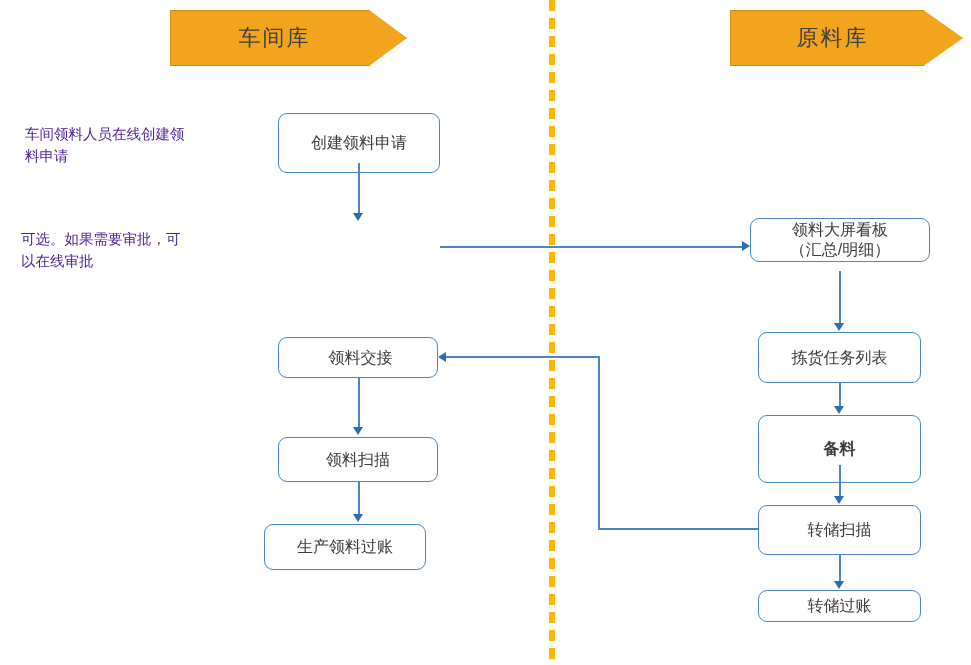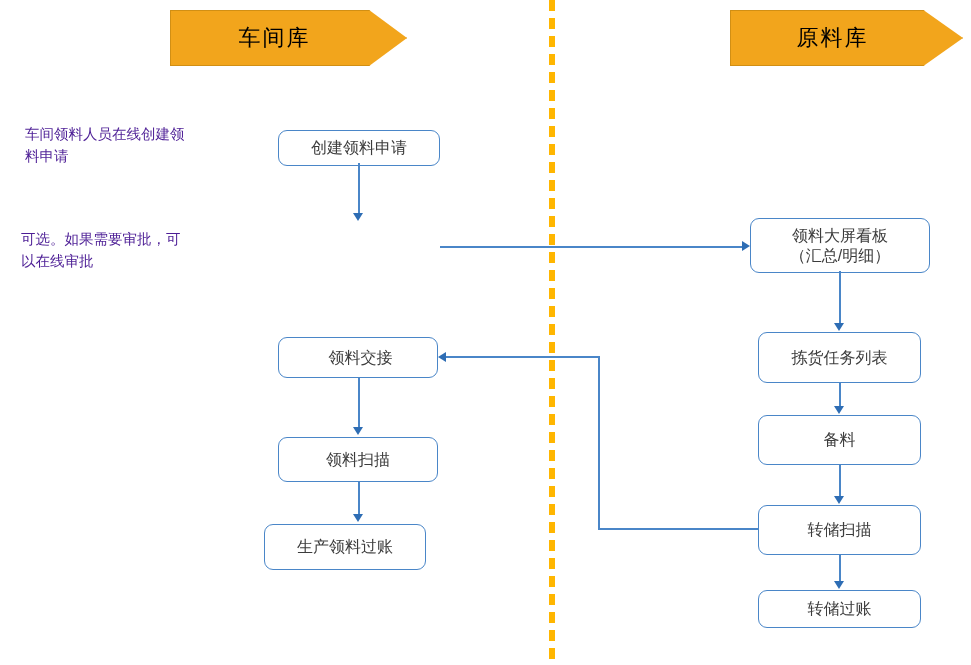--- a/index.html
+++ b/index.html
@@ -18,21 +18,21 @@
     overflow: hidden;
   }
   
   .lane-banner {
     position: absolute;
     display: flex;
     align-items: center;
     justify-content: center;
     background: #F2A51C;
     border: 1px solid #d18f14;
-    color: #000000;
+    color: #404040;
     font-size: 22px;
     letter-spacing: 2px;
     box-sizing: border-box;
   }
   .lane-banner .lane-label {
     
     transform: translateX(-14px);
   }
   #lane-banner-left {
     left: 170px;
@@ -132,55 +132,55 @@
     <span class="lane-label">原料库</span>
   </div>
 
   <div id="lane-divider"></div>
 
   <div class="note" style="left:25px; top:124px; width:205px;">车间领料人员在线创建领
 料申请</div>
   <div class="note" style="left:21px; top:229px; width:210px;">可选。如果需要审批，可
 以在线审批</div>
 
-  <div class="node" style="left:278px; top:130px; width:162px; height:36px;">
+  <div class="node" style="left:278px; top:113px; width:162px; height:60px;">
     <span>创建领料申请</span>
   </div>
 
 
   <div class="node" style="left:278px; top:337px; width:160px; height:41px;padding-left:11px;">
     <span>领料交接</span>
   </div>
 
   <div class="node" style="left:278px; top:437px; width:160px; height:45px;">
     <span>领料扫描</span>
   </div>
 
   <div class="node" style="left:264px; top:524px; width:162px; height:46px;">
     <span>生产领料过账</span>
   </div>
 
-  <div class="node" style="left:750px; top:218px; width:180px; height:55px; flex-direction:column;">
+  <div class="node" style="left:750px; top:218px; width:180px; height:44px; flex-direction:column;">
     <span>领料大屏看板</span>
     <span>（汇总/明细）</span>
   </div>
 
   <div class="node" style="left:758px; top:332px; width:163px; height:51px;">
     <span>拣货任务列表</span>
   </div>
 
-  <div class="node" style="left:758px; top:415px; width:163px; height:50px;">
+  <div class="node" style="left:758px; top:415px; width:163px; height:68px;font-weight:bold;">
     <span>备料</span>
   </div>
 
   <div class="node" style="left:758px; top:505px; width:163px; height:50px;">
     <span>转储扫描</span>
   </div>
 
-  <div class="node" style="left:758px; top:590px; width:163px; height:38px;">
+  <div class="node" style="left:758px; top:590px; width:163px; height:32px;">
     <span>转储过账</span>
   </div>
 
   <div class="conn v" style="left:358px; top:163px; height:52px;"></div>
   <div class="arrow down" style="left:353px; top:213px;"></div>
 
   <div class="conn h" style="left:440px; top:246px; width:303px;"></div>
   <div class="arrow right" style="left:742px; top:241px;"></div>
 
   <div class="conn v" style="left:839px; top:271px; height:54px;"></div>

